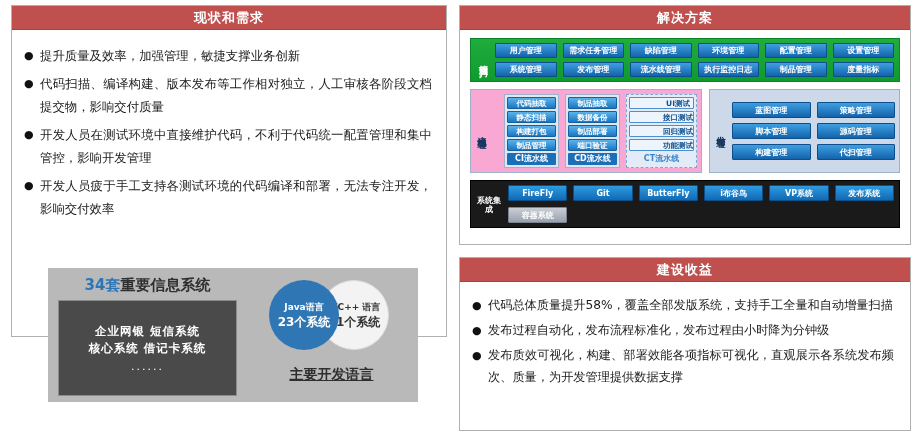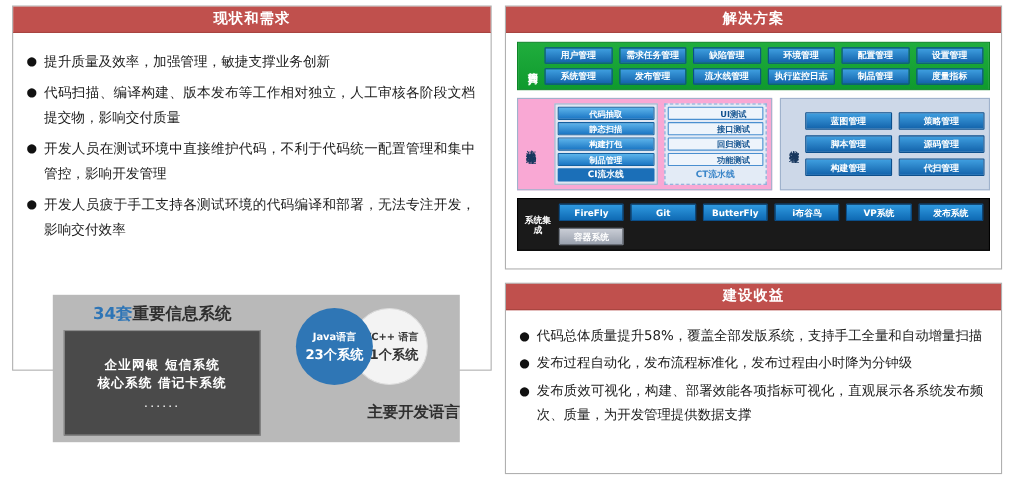--- a/index.html
+++ b/index.html
@@ -46,22 +46,22 @@
   .gfx-right { flex:1; position:relative; }
   .venn { position:relative; width:100%; height:92px; margin-top:4px; }
   .circle { position:absolute; width:70px; height:70px; border-radius:50%;
             top:8px; display:flex; flex-direction:column;
             align-items:center; justify-content:center; }
   .circle.blue { left:24px; background:#2f76b5; color:#fff; }
   .circle.white { left:74px; background:rgba(250,250,250,0.88);
                   border:1px solid #dcdcdc; color:#333; }
   .c-lang { font-size:9px; line-height:13px; font-weight:bold; }
   .c-num  { font-size:12px; line-height:16px; font-weight:bold; }
-  .venn-caption { text-align:right; font-size:14px; font-weight:bold;
-                  color:#2f2f2f; margin-top:2px; }
+  .venn-caption { text-align:center; font-size:14px; font-weight:bold;
+                  color:#2f2f2f; margin-top:2px;text-decoration:underline; }
 
   
   #panel-solution { left:459px; top:5px; width:452px; height:240px; }
   #panel-solution .panel-head { height:24px; line-height:24px; font-size:13px; }
   .sol-body { padding:8px 10px 6px 10px; }
 
   
   .mgmt { background:#1faa3c; background:linear-gradient(180deg,#20ad3d,#0f9a2e);
           border:1px solid #0c8527; display:flex; padding:4px 5px; gap:5px;
           align-items:stretch; }
@@ -207,20 +207,27 @@
           <div class="pipe-cols">
 
             <div class="pipe-col ci">
               <div class="pipe-step">代码抽取</div>
               <div class="pipe-step">静态扫描</div>
               <div class="pipe-step">构建打包</div>
               <div class="pipe-step">制品管理</div>
               <div class="pipe-foot">CI流水线</div>
             </div>
 
+            <div class="pipe-col cd">
+              <div class="pipe-step">制品抽取</div>
+              <div class="pipe-step">数据备份</div>
+              <div class="pipe-step">制品部署</div>
+              <div class="pipe-step">端口验证</div>
+              <div class="pipe-foot">CD流水线</div>
+            </div>
 
             <div class="pipe-col ct">
               <div class="pipe-step">UI测试</div>
               <div class="pipe-step">接口测试</div>
               <div class="pipe-step">回归测试</div>
               <div class="pipe-step">功能测试</div>
               <div class="pipe-foot">CT流水线</div>
             </div>
 
           </div>

